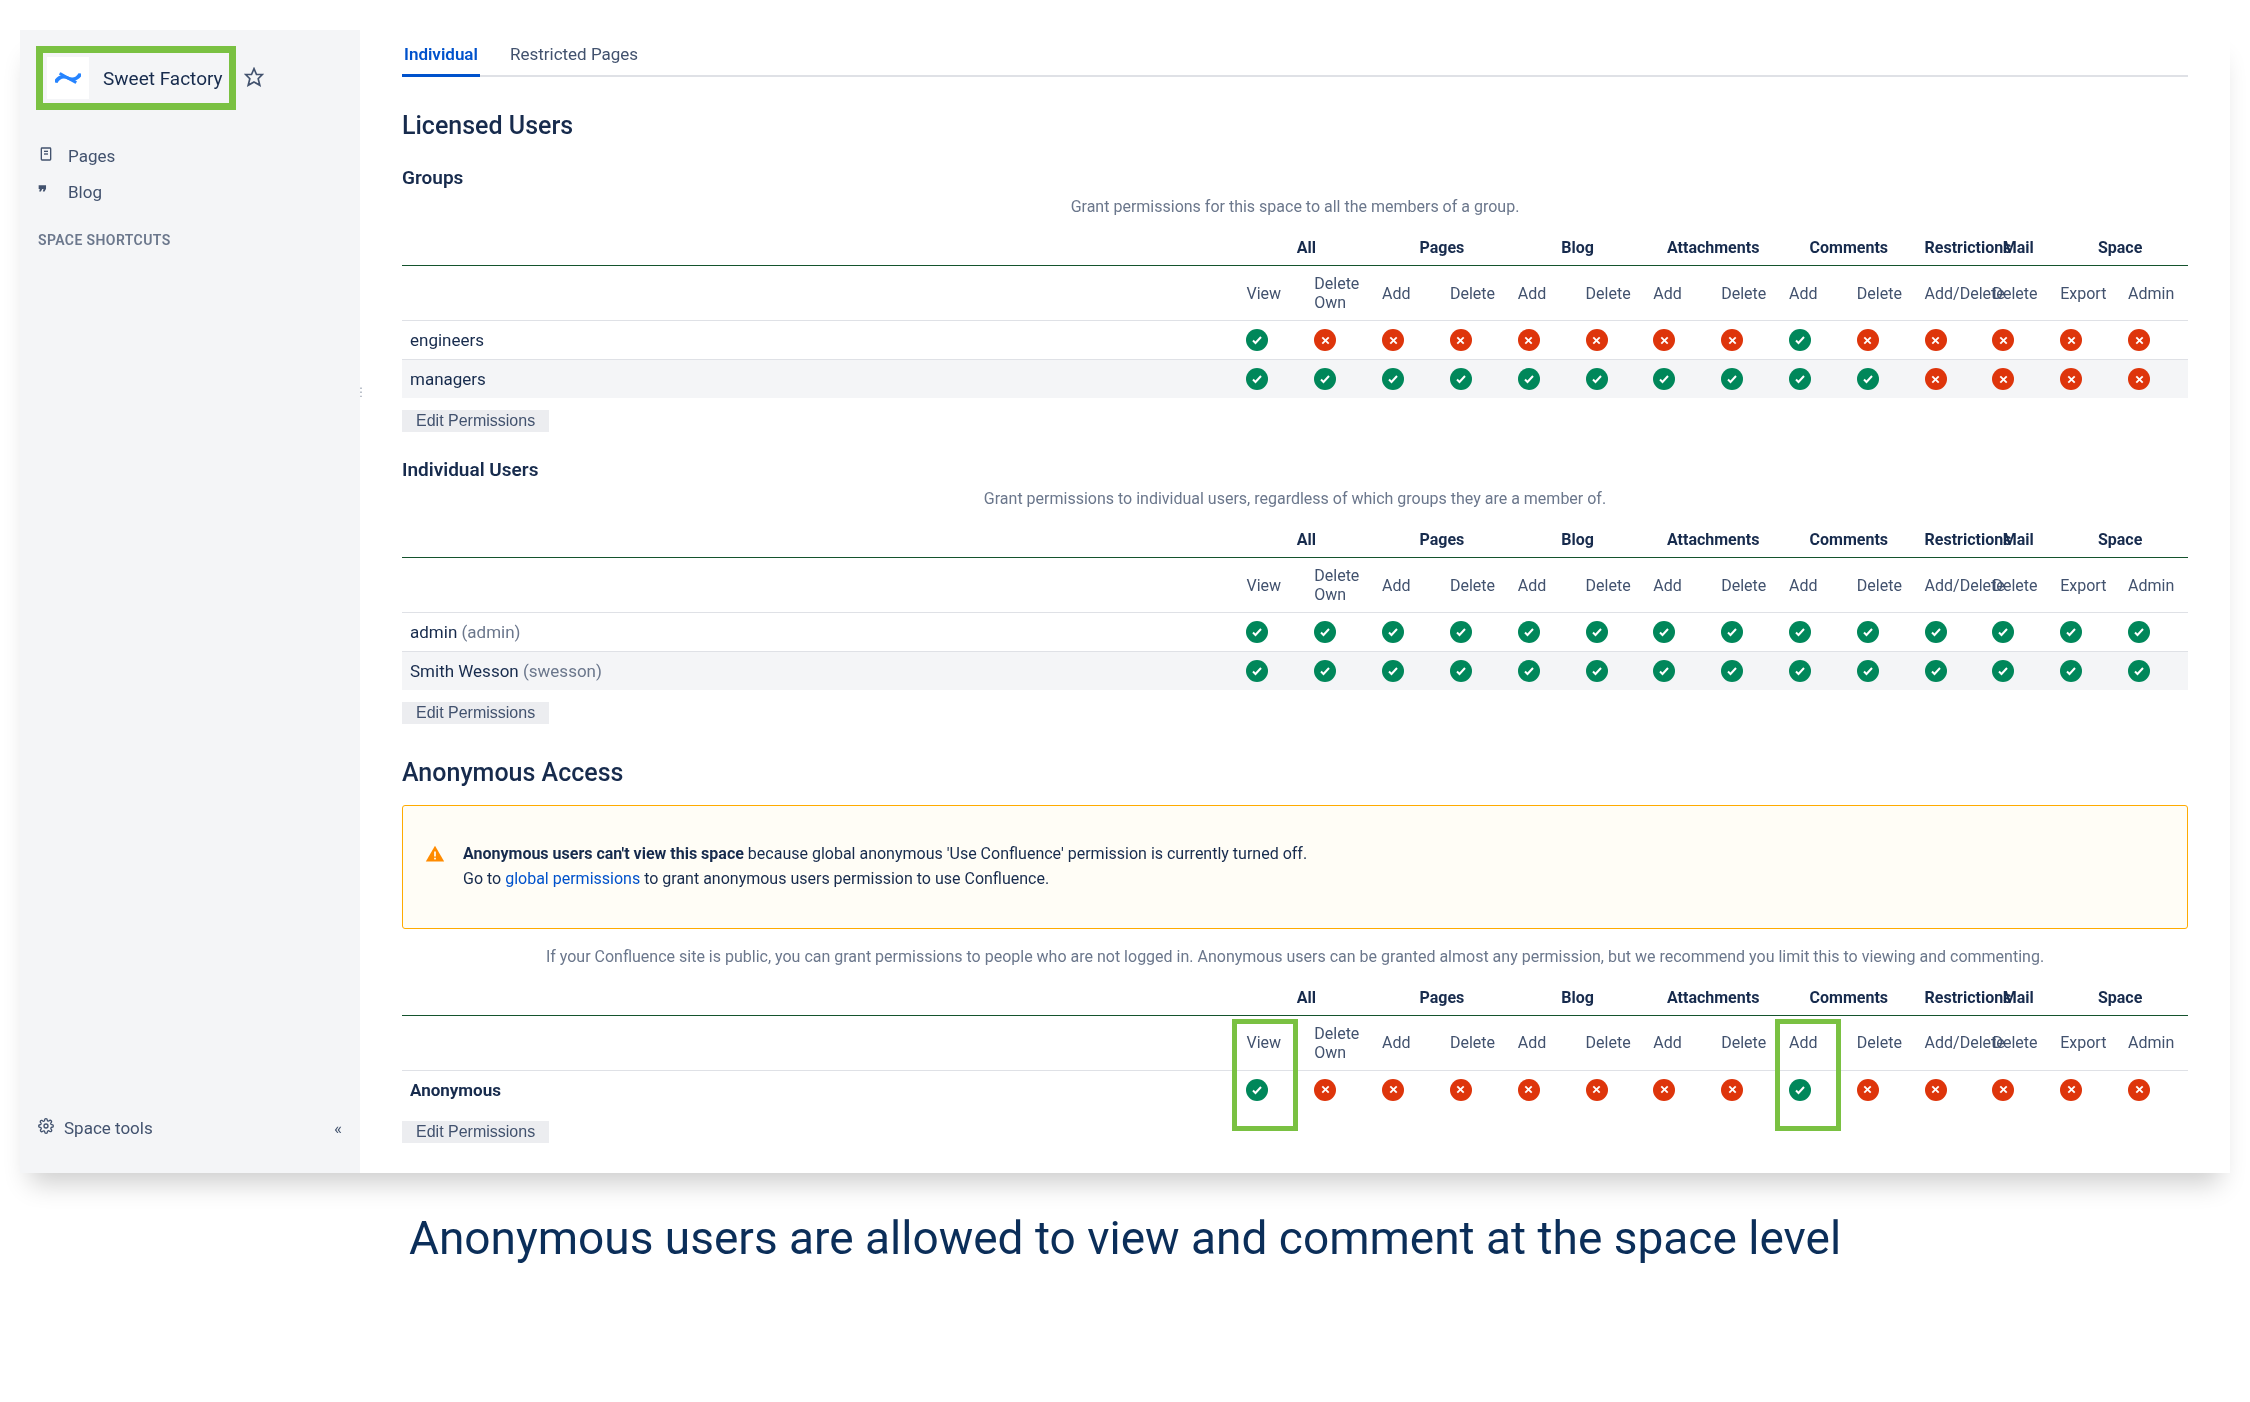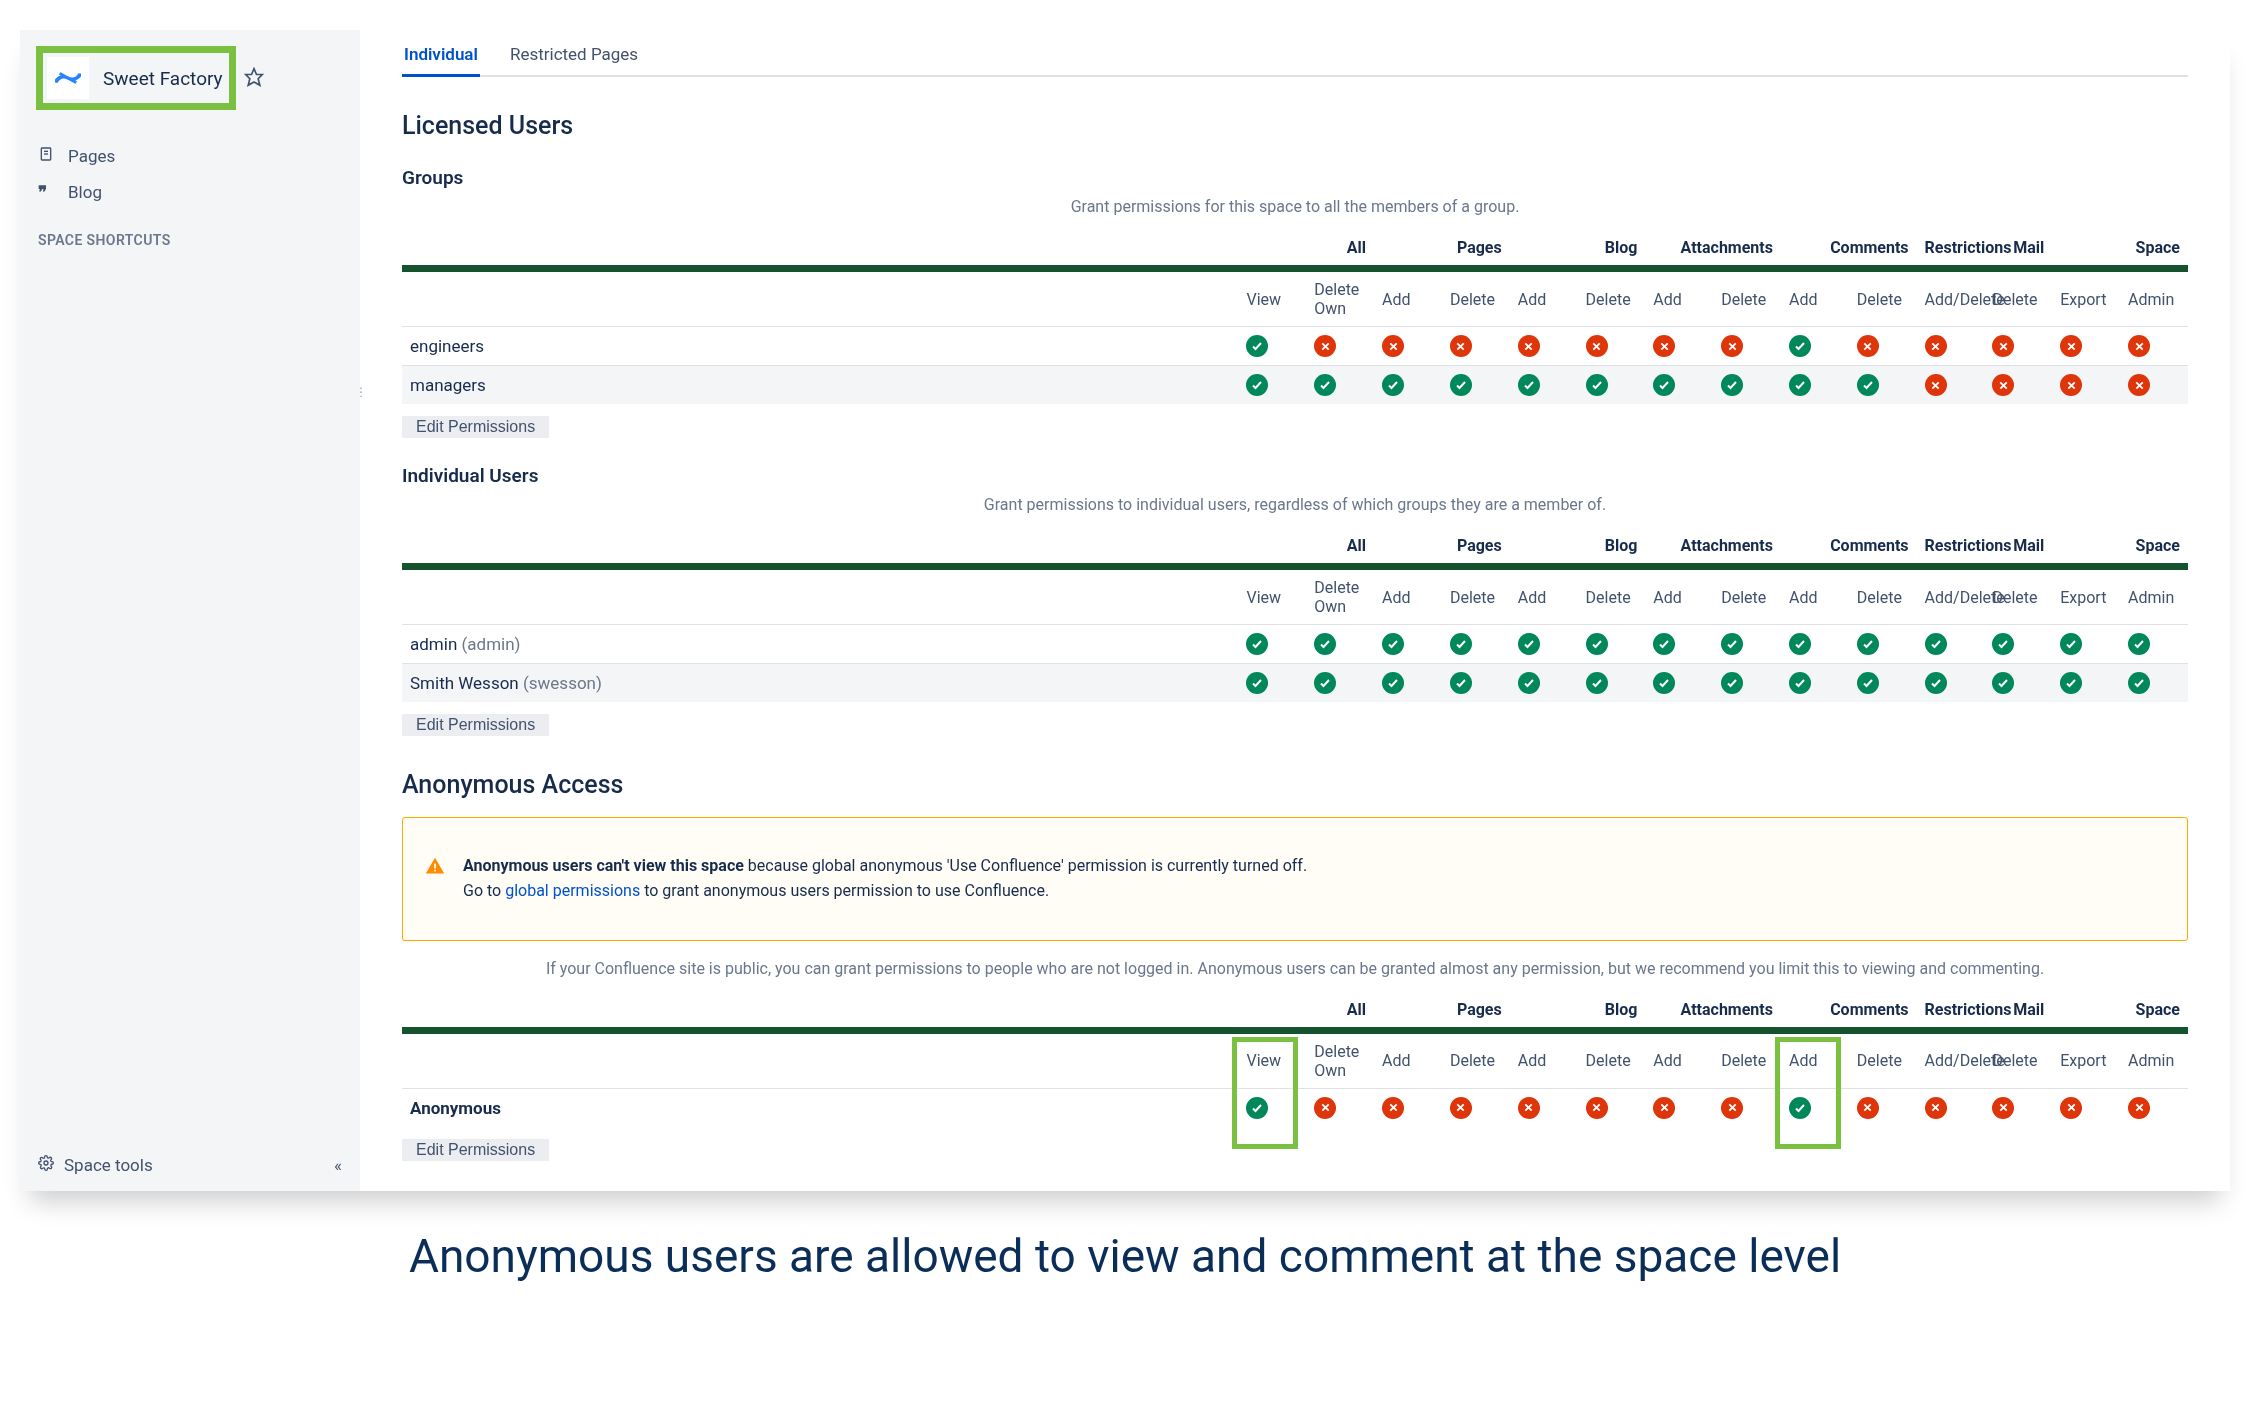--- a/index.html
+++ b/index.html
@@ -17,36 +17,36 @@
   .space-row { display: flex; align-items: center; }
 
   .nav-list { list-style: none; margin-top: 30px; }
   .nav-item { display: flex; align-items: center; gap: 12px; padding: 8px 0; color: #42526e; font-size: 17px; cursor: pointer; }
   .nav-item-icon { width: 18px; color: #42526e; }
 
   .section-label { font-size: 14px; color: #6b778c; font-weight: 600; letter-spacing: 0.4px; margin-top: 22px; }
   .section-help { font-size: 15px; color: #6b778c; line-height: 1.45; margin-top: 10px; }
   .link { color: #0052cc; text-decoration: none; cursor: pointer; }
 
-  .sidebar-footer { position: absolute; bottom: 16px; left: 18px; right: 18px; display: flex; align-items: center; justify-content: space-between; color: #42526e; font-size: 17px; }
+  .sidebar-footer { position: absolute; bottom: 35px; left: 18px; right: 18px; display: flex; align-items: center; justify-content: space-between; color: #42526e; font-size: 17px; }
   .sidebar-footer-left { display: flex; align-items: center; gap: 10px; cursor: pointer; }
   .collapse-icon { cursor: pointer; }
 
   .resize-handle { position: absolute; top: 350px; left: -4px; width: 10px; height: 24px; display: flex; align-items: center; justify-content: center; color: #97a0af; font-size: 12px; }
 
   .tabs { display: flex; gap: 28px; border-bottom: 2px solid #dfe1e6; }
   .tab { padding: 0 2px 10px 2px; font-size: 17px; color: #42526e; cursor: pointer; }
   .tab.active { color: #0052cc; font-weight: 600; border-bottom: 3px solid #0052cc; margin-bottom: -2px; }
 
   h2.section-heading { font-size: 25px; font-weight: 500; margin-top: 34px; color: #172b4d; }
   h3.subsection-heading { font-size: 19px; font-weight: 600; margin-top: 26px; color: #172b4d; }
   .desc { font-size: 16px; color: #6b778c; margin-top: 8px; text-align: center; }
 
   table.perm { width: 100%; border-collapse: collapse; margin-top: 14px; table-layout: fixed; font-size: 16px; }
-  table.perm thead tr.groups th { text-align: right; padding: 8px 8px; color: #172b4d; font-weight: 700; border-bottom: 7px solid #14532d; }
+  table.perm thead tr.groups th { text-align: center; padding: 8px 8px; color: #172b4d; font-weight: 700; border-bottom: 1px solid #14532d; }
   table.perm thead tr.subs th { text-align: left; padding: 8px 8px; color: #42526e; font-weight: 400; border-bottom: 1px solid #dfe1e6; font-size: 16px; }
   table.perm thead tr.groups th:first-child,
   table.perm thead tr.subs th:first-child { width: 740px; }
   table.perm td { padding: 8px 8px; border-top: 1px solid #dfe1e6; color: #172b4d; vertical-align: middle; }
   table.perm td.label-cell { font-size: 17px; }
   table.perm td.label-cell .paren { color: #6b778c; }
   table.perm tbody tr.alt td { background: #f4f5f7; }
   table.perm td.icon-cell { text-align: left; }
 
   .edit-btn { display: inline-block; background: rgba(9,30,66,0.08); padding: 2px 14px; font-size: 16px; color: #42526e; border: none; cursor: pointer; margin-top: 12px; }

